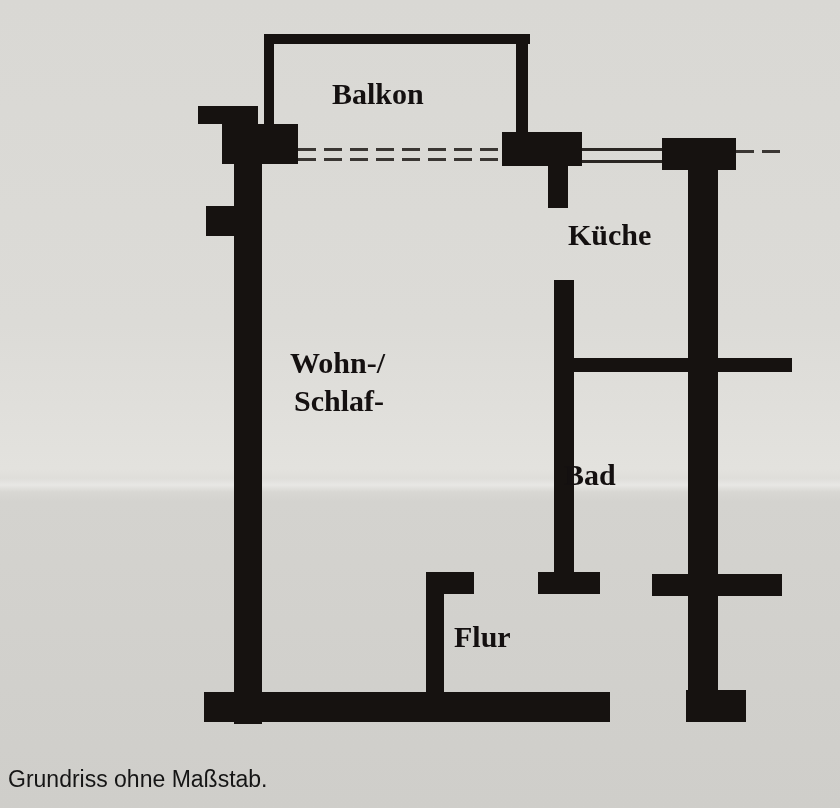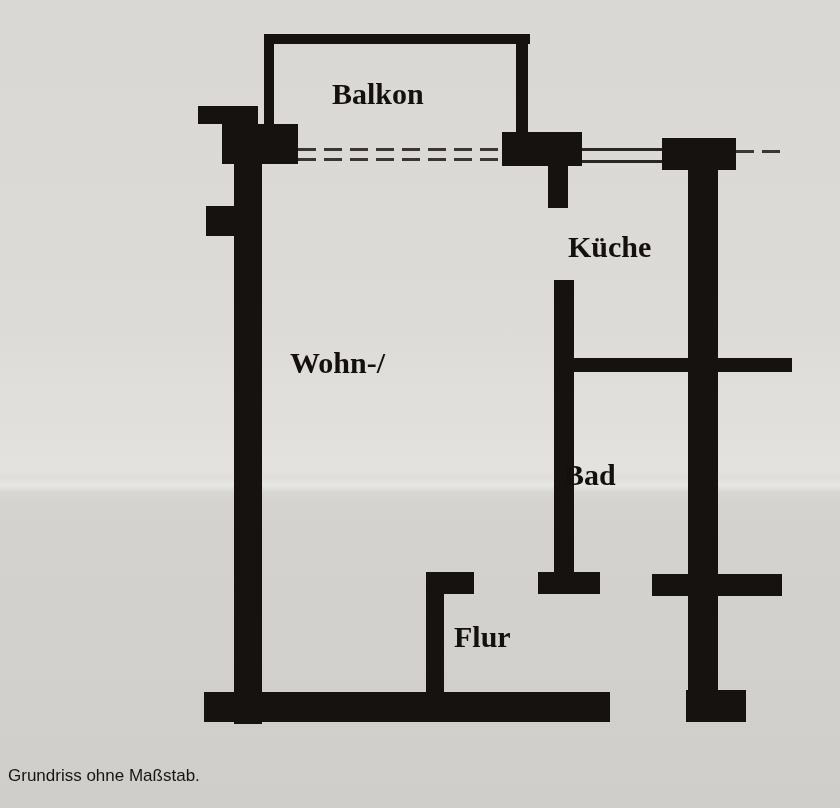--- a/index.html
+++ b/index.html
@@ -9,21 +9,21 @@
       position: relative;
       font-family: "Liberation Serif", serif;
     }
     .fold { position: absolute; left: 0; width: 840px; height: 14px; top: 478px;
       background: linear-gradient(180deg, rgba(255,255,255,0) 0%, rgba(255,255,255,0.35) 50%, rgba(255,255,255,0) 100%); }
     .wall { position: absolute; background: #161210; }
     .thin { position: absolute; background: #2a2623; }
     .label { position: absolute; font-weight: bold; color: #141010; font-size: 30px; line-height: 1; white-space: nowrap; }
     .label.multi { line-height: 38px; }
     .caption { position: absolute; left: 8px; top: 766px; font-family: "Liberation Sans", sans-serif;
-      font-size: 17px; color: #151515; }
+      font-size: 23px; color: #151515; }
     .dash { position: absolute; height: 3px; background: repeating-linear-gradient(90deg, #3a3633 0 18px, transparent 18px 26px); }
   </style>
 </head>
 <body>
 
 <div class="fold"></div>
 
 <div>
 
   <div class="wall" style="left:264px;top:34px;width:10px;height:96px;"></div>
@@ -52,21 +52,22 @@
 
   <div class="wall" style="left:554px;top:280px;width:20px;height:300px;"></div>
   <div class="wall" style="left:538px;top:572px;width:62px;height:22px;"></div>
   <div class="wall" style="left:572px;top:358px;width:220px;height:14px;"></div>
 
   <div class="wall" style="left:688px;top:160px;width:30px;height:540px;"></div>
   <div class="wall" style="left:652px;top:574px;width:130px;height:22px;"></div>
   <div class="wall" style="left:686px;top:690px;width:60px;height:32px;"></div>
 
   <div class="label" style="left:313px;top:79px;margin-left:19px;">Balkon</div>
-  <div class="label" style="left:568px;top:232px;">Küche</div>
+  <div class="label" style="left:568px;top:220px;">Küche</div>
   <div class="label multi" style="left:290px;top:344px;">
     <div>Wohn-/</div>
+    <div style="padding-left:4px;">Schlaf-</div>
   </div>
   <div class="label" style="left:564px;top:460px;">Bad</div>
   <div class="label" style="left:454px;top:622px;">Flur</div>
 </div>
 
 <div class="caption">Grundriss ohne Maßstab.</div>
 
 </body></html>

